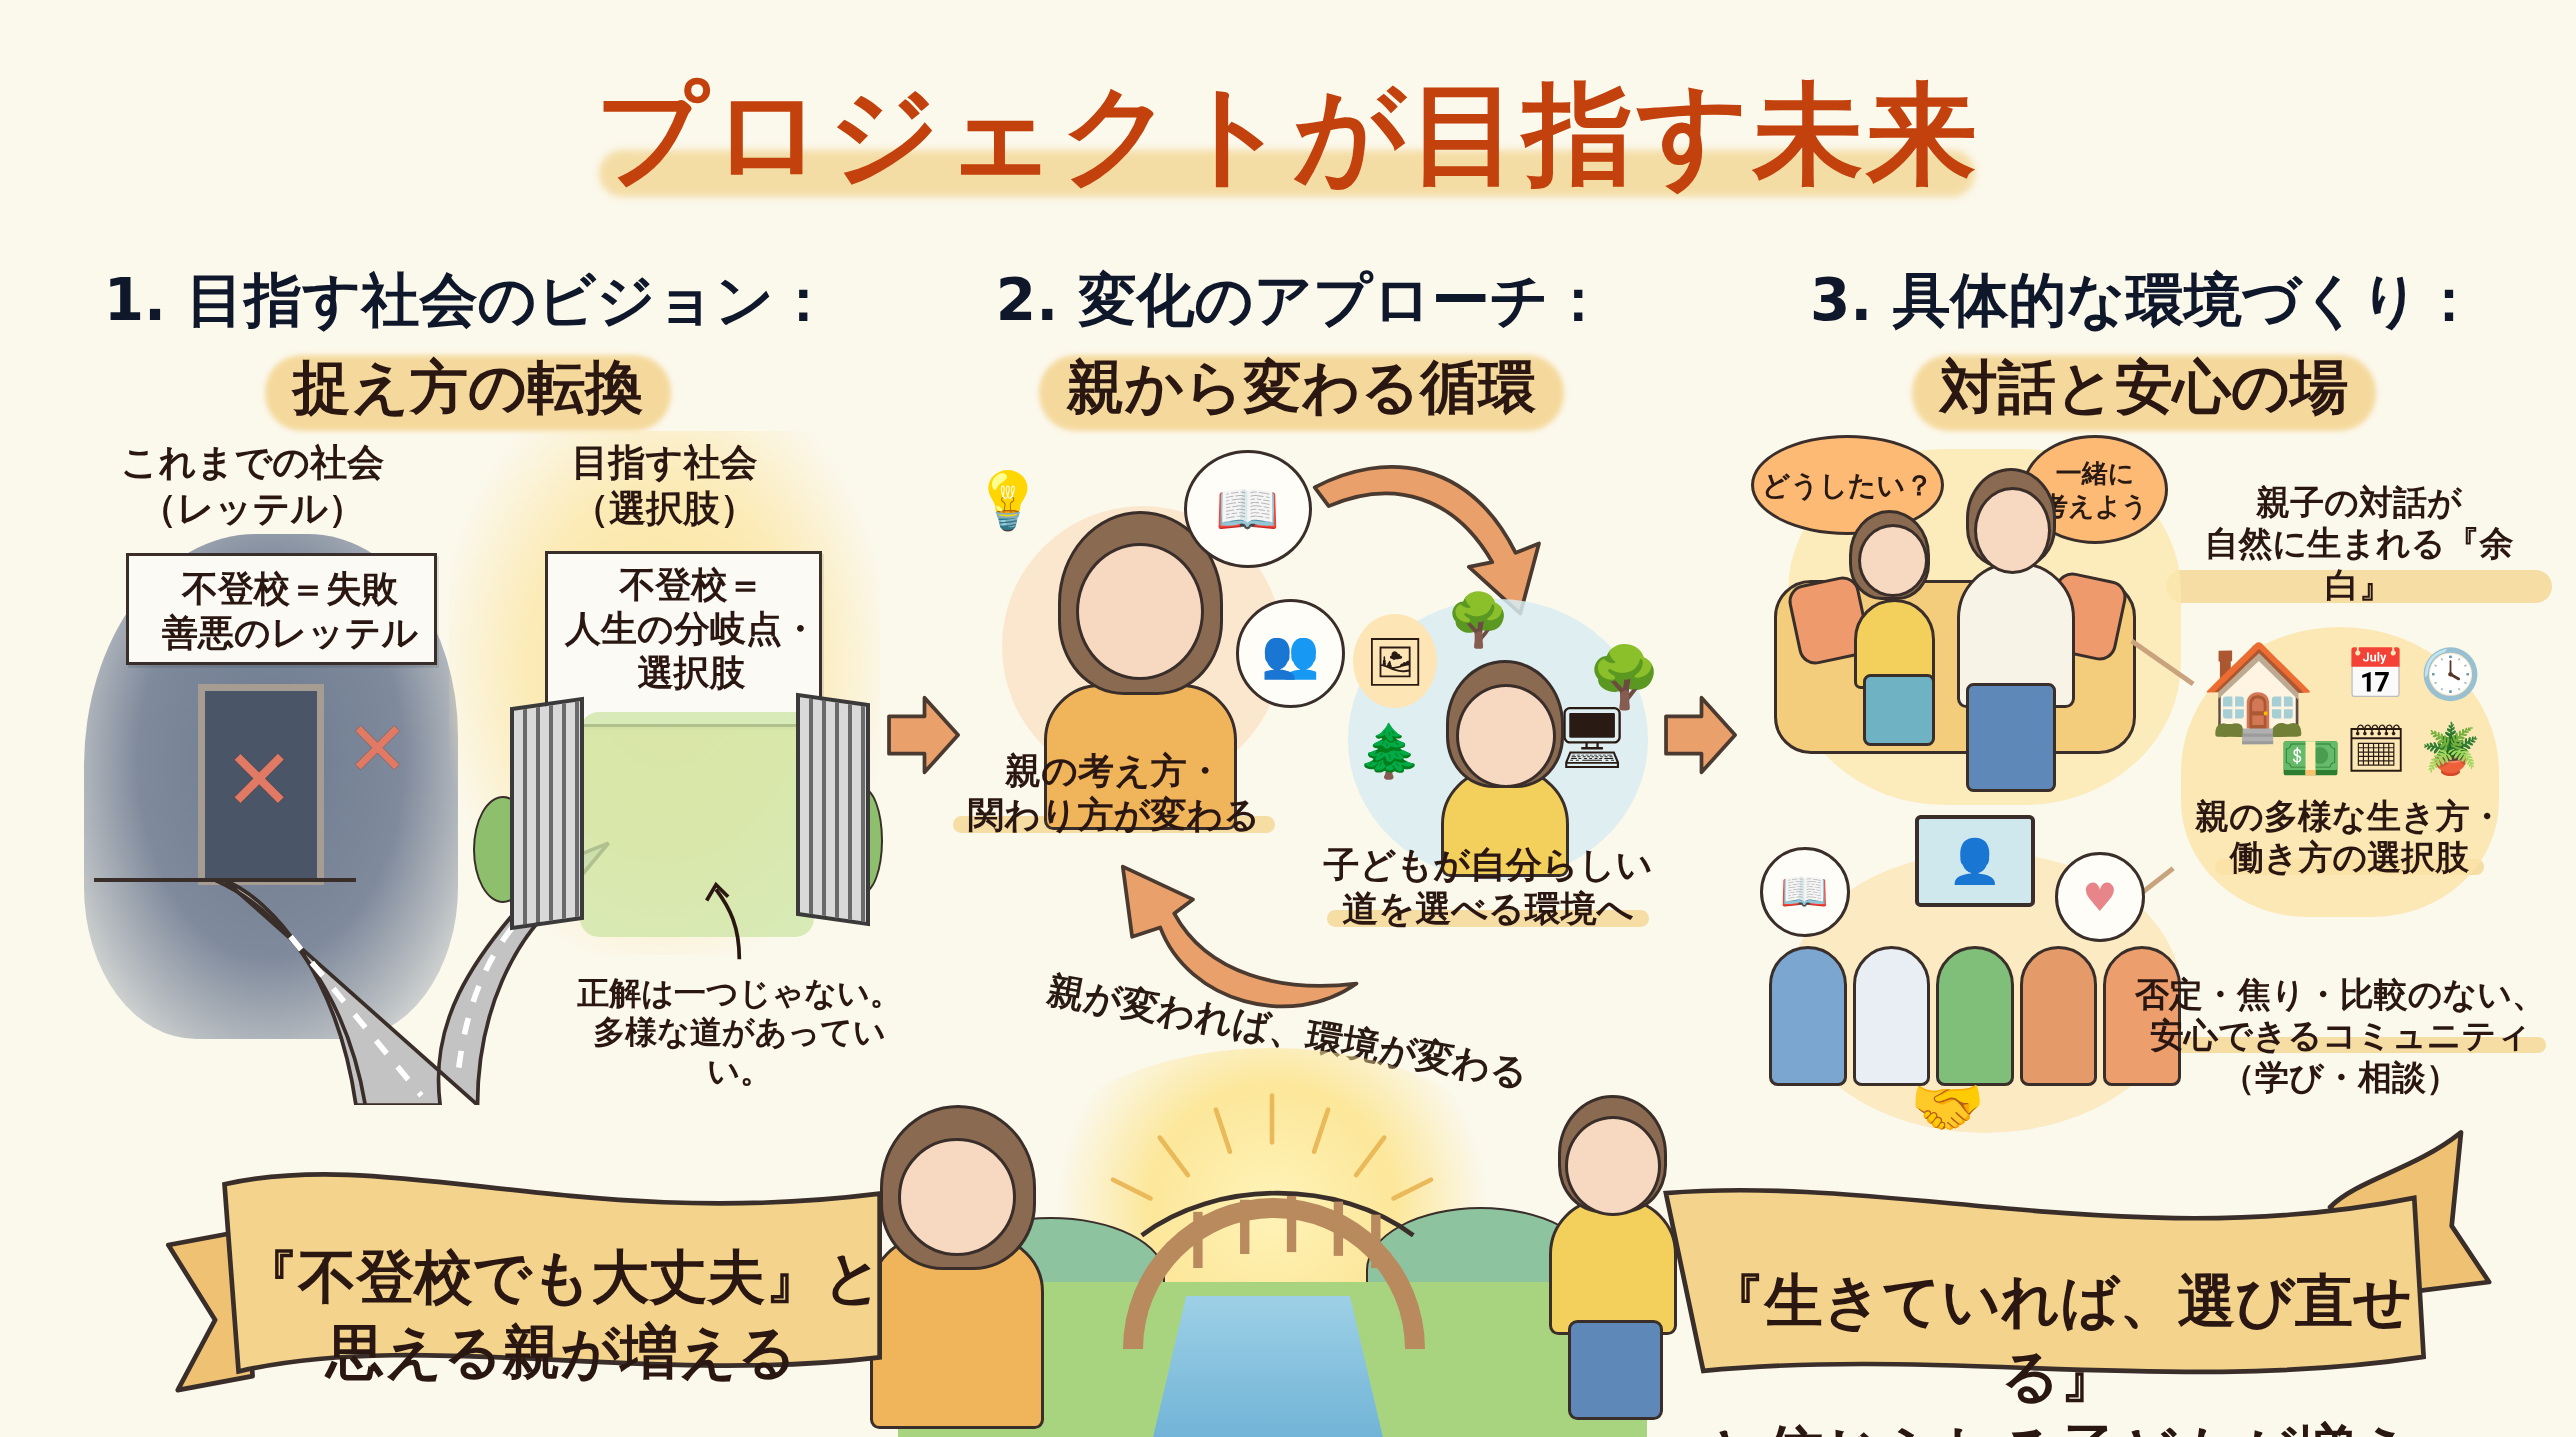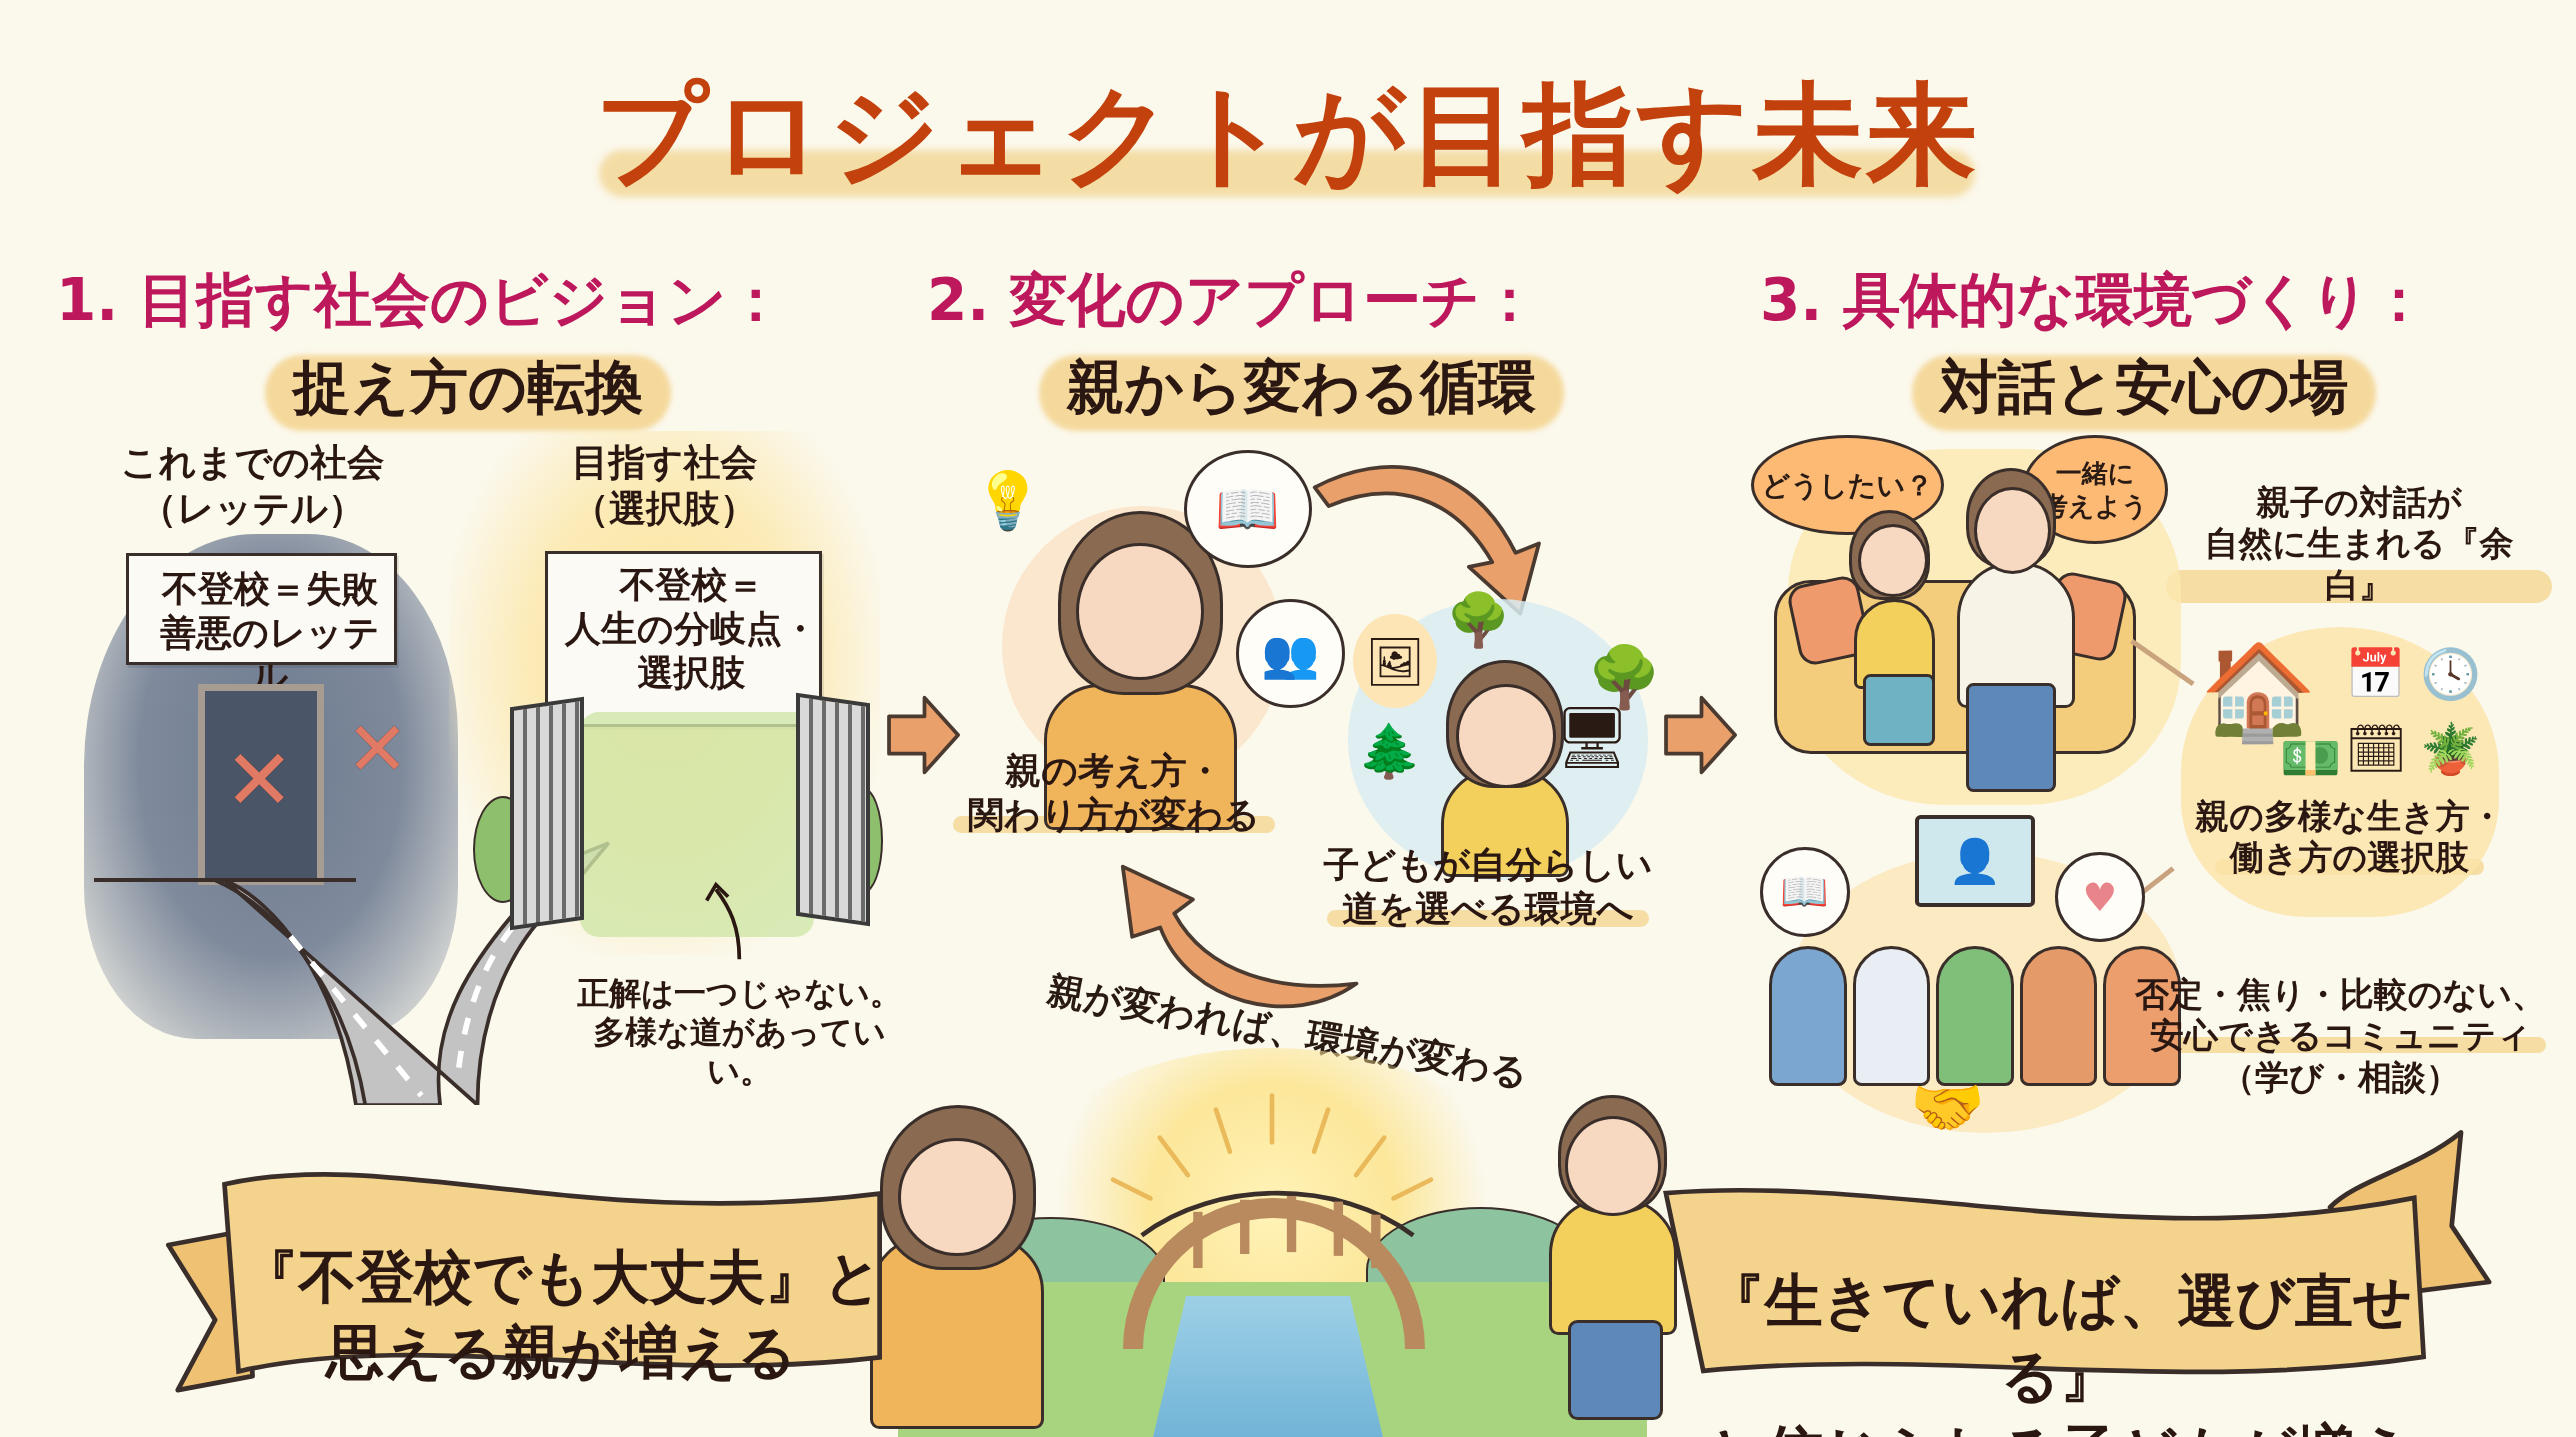--- a/index.html
+++ b/index.html
@@ -9,21 +9,21 @@
     font-family:"DejaVu Sans","Liberation Sans",sans-serif;
     color:#2a1a14;
   }
   .abs { position:absolute; }
   .bold { font-weight:bold; }
   .center { text-align:center; }
   #title-highlight { left:599px; top:150px; width:1376px; height:47px; background:#f2d48e; border-radius:28px; opacity:.75; filter:blur(3.7px); }
   #title { left:0; top:61px; width:2576px; font-size:110px; font-weight:bold; letter-spacing:3.7px; text-align:center; color:#c2410c; }
 
   
-  .sec-head { font-size:58px; font-weight:bold; color:#be185d; }
+  .sec-head { font-size:58px; font-weight:bold; text-align:center; color:#0f172a; }
   .sec-sub-wrap { display:inline-block; position:relative; }
   .sec-sub-bg { position:absolute; left:-28px; right:-28px; top:5.6px; bottom:-3.7px; background:#f4d48f; border-radius:37px; filter:blur(2.8px); opacity:.85; }
   .sec-sub { position:relative; font-size:58px; font-weight:bold; color:#2b1712; }
 
   
   .label { font-weight:bold; color:#2b1712; text-align:center; line-height:1.22; }
   .hl { position:relative; display:inline-block; }
   .hl::before { content:""; position:absolute; left:-15px; right:-15px; bottom:3.7px; height:40%; background:#f4d99c; border-radius:19px; z-index:-1; opacity:.9; }
 
   
@@ -97,21 +97,21 @@
 
   <div class="abs cloud-dark" style="left:84px; top:103px; width:374px; height:505px;"></div>
 
   <div class="abs glow" style="left:449px; top:0px; width:431px; height:524px;"></div>
 
   <div class="abs label" style="left:112px; top:9.4px; width:281px; font-size:37px;">
     <div>これまでの社会</div>
     <div>（レッテル）</div>
   </div>
 
-  <div class="abs sign label" style="left:126px; top:122px; width:271px; height:112px; font-size:36px; padding-top:11.2px; box-sizing:border-box;padding-left:17px;">
+  <div class="abs sign label" style="left:126px; top:122px; width:311px; height:112px; font-size:36px; padding-top:11.2px; box-sizing:border-box;padding-left:17px;">
     <div>不登校＝失敗</div>
     <div>善悪のレッテル</div>
   </div>
 
   <div class="abs door" style="left:198px; top:253px; width:112px; height:187px;">
     <div class="abs xmark" style="left:19px; top:47px; font-size:84px;">✕</div>
   </div>
   <div class="abs xmark" style="left:346px; top:281px; font-size:75px;">✕</div>
   <div class="abs" style="left:94px; top:447px; width:262px; height:3.7px; background:#3a2e2a;"></div>
 

